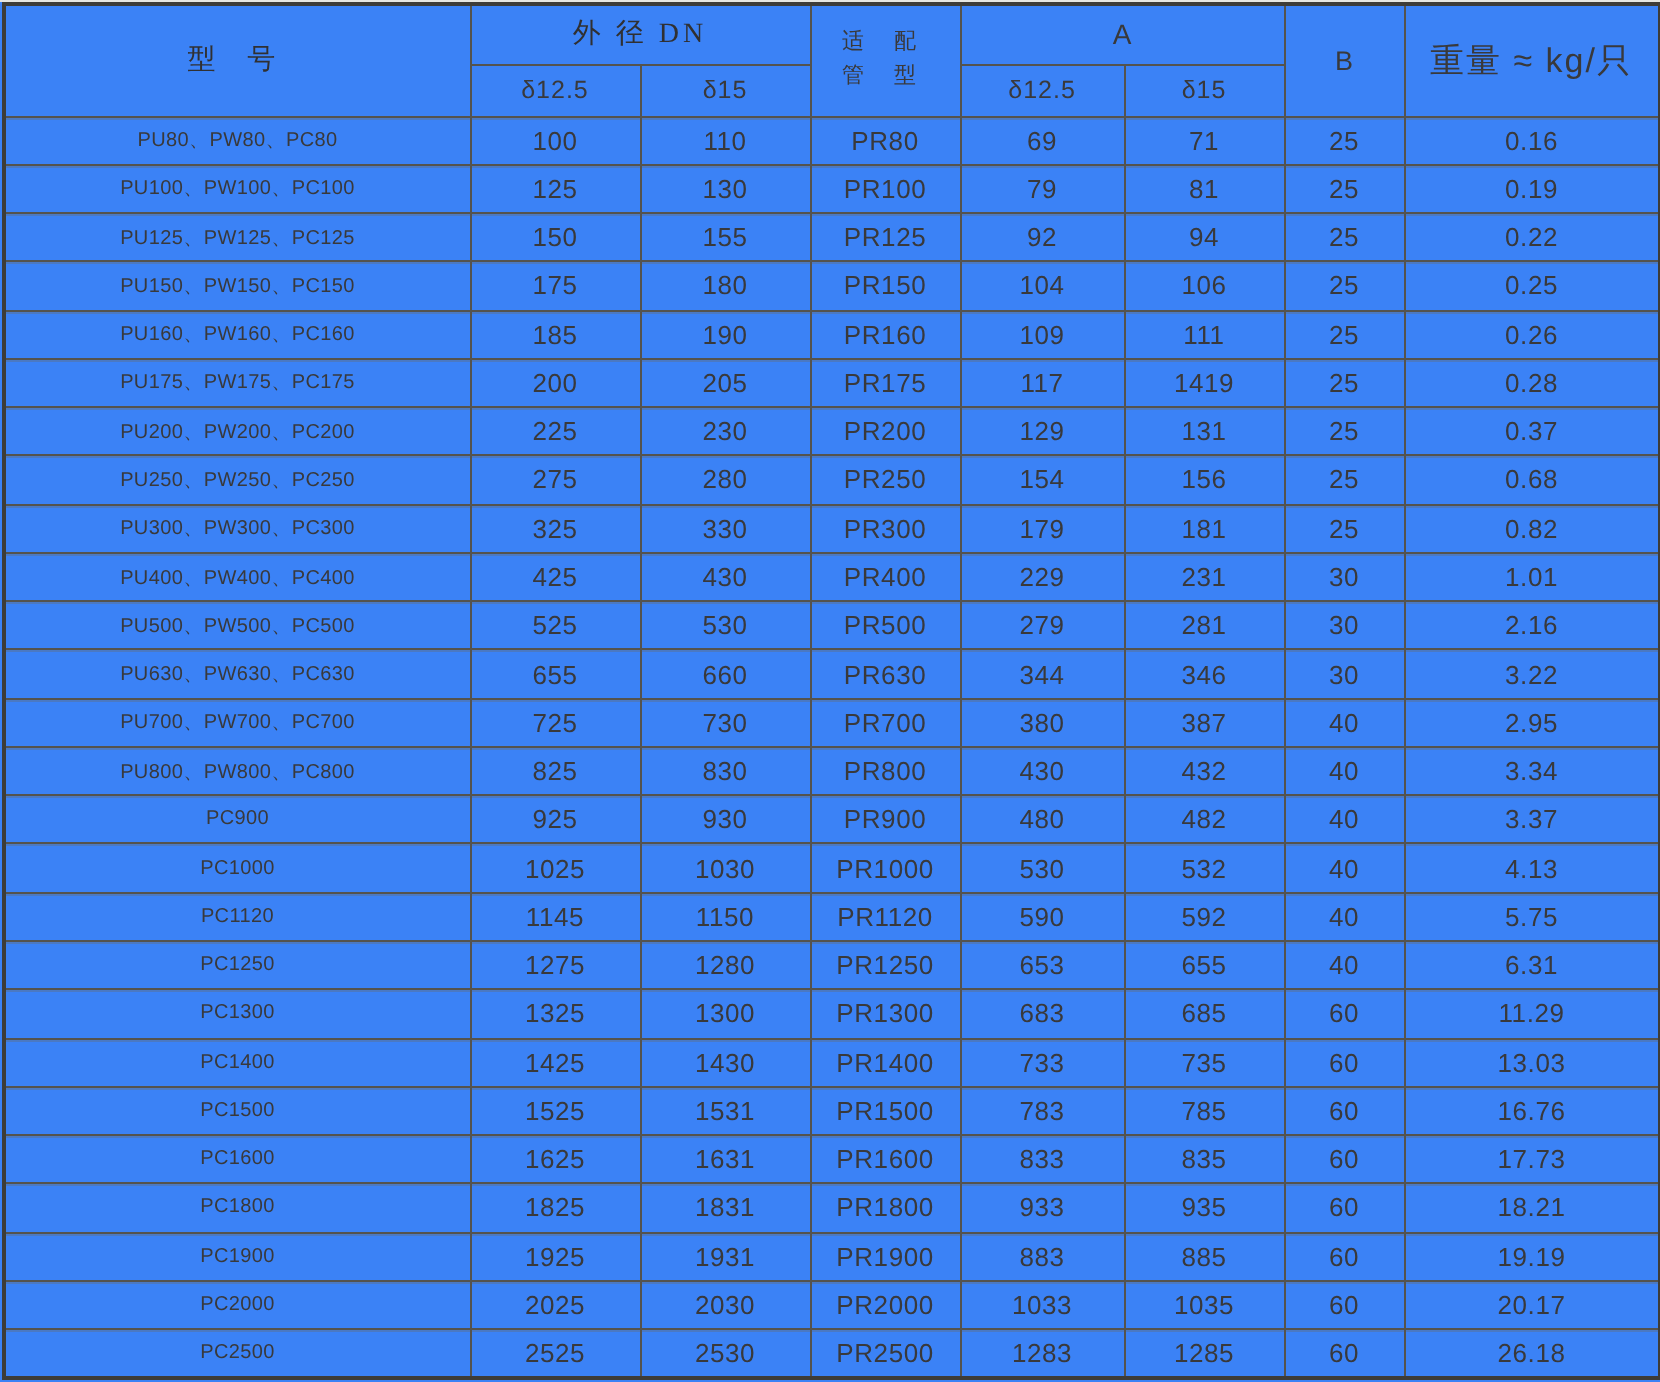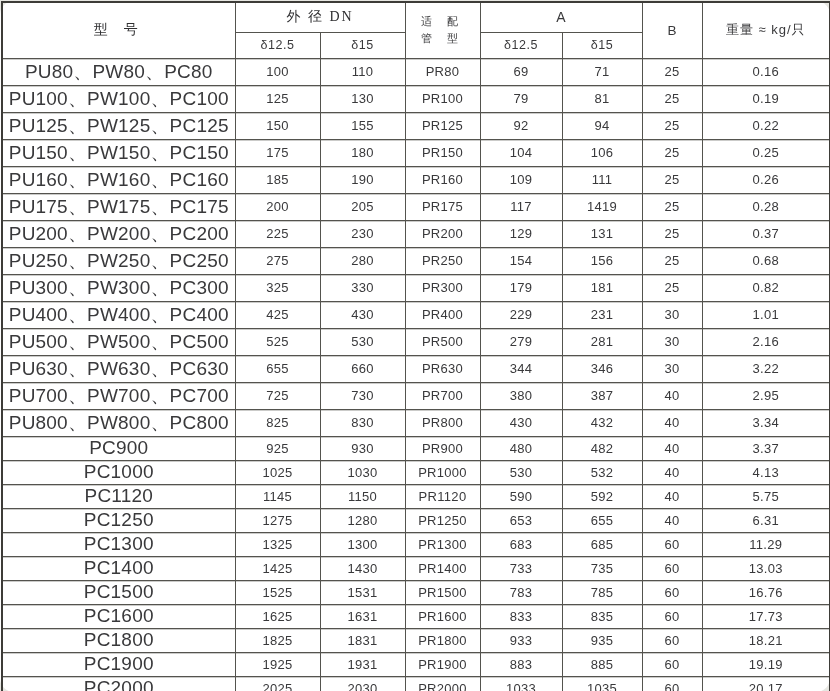--- a/index.html
+++ b/index.html
@@ -9,23 +9,22 @@
     height: 691px;
     overflow: hidden;
     background: #e7e7e2;
     font-family: "Liberation Sans", "DejaVu Sans", sans-serif;
   }
   .scan-page {
     width: 830px;
     height: 691px;
     box-sizing: border-box;
     background: linear-gradient(115deg, #e9e9e4 0%, #ececе7 0%, #eaeae5 55%, #e4e4df 100%);
-    background-color: #ffffff;
+    background-color: #3b82f6;
     position: relative;
-    border-radius: 14px;
   }
   table.spec-table {
     border-collapse: collapse;
     table-layout: fixed;
     width: 828px;
     height: 689px;
     margin: 1px 0 0 1px;
     color: #39393b;
     background: transparent;
   }
@@ -40,31 +39,31 @@
   }
   table.spec-table { border: 2px solid #3d3c38; }
   thead tr.hdr-top { height: 30px; }
   thead tr.hdr-sub { height: 26px; }
   tbody tr { height: 24px; }
   tbody td {
     font-size: 13px;
     box-shadow: inset 0 1px 0 rgba(105,105,100,0.35);
     letter-spacing: 0.3px;
   }
-  td.model-cell { font-size: 19px; letter-spacing: 0.2px; }
+  td.model-cell { font-size: 10px; letter-spacing: 0.2px; }
   .th-cn {
     font-size: 14px;
     letter-spacing: 6px;
     color: #303032;
   }
   .th-cn-tight { letter-spacing: 2px; font-family: Liberation Serif, serif; }
   .th-sub { font-size: 12.5px; letter-spacing: 0.5px; margin-top: 29px; }
   .th-a { font-size: 14px; }
   .th-b { font-size: 13.5px; }
-  .th-weight { font-size: 13px; letter-spacing: 1px; }
+  .th-weight { font-size: 17px; letter-spacing: 1px; }
   .pipe-type-lines { line-height: 17px; letter-spacing: 6px; font-size: 11px; }
 </style>
 </head>
 <body>
 
 <div class="scan-page">
   <table class="spec-table">
     <colgroup>
       <col style="width:233px">
       <col style="width:85px">

